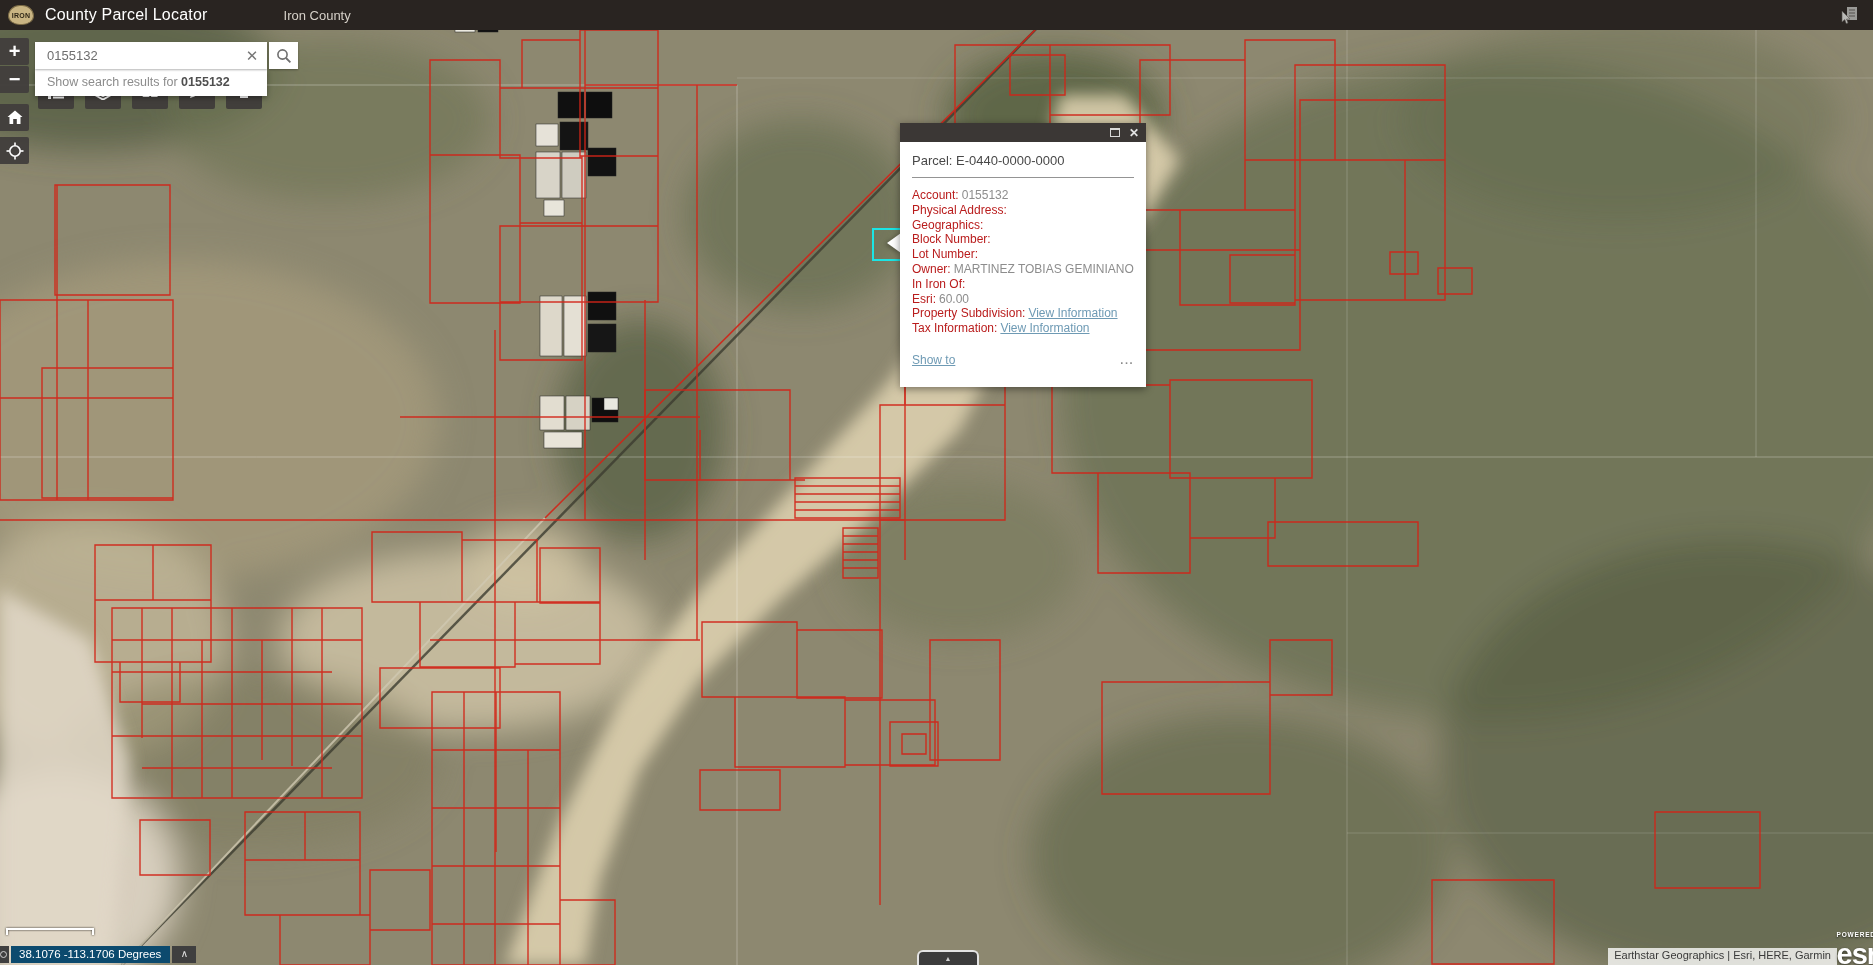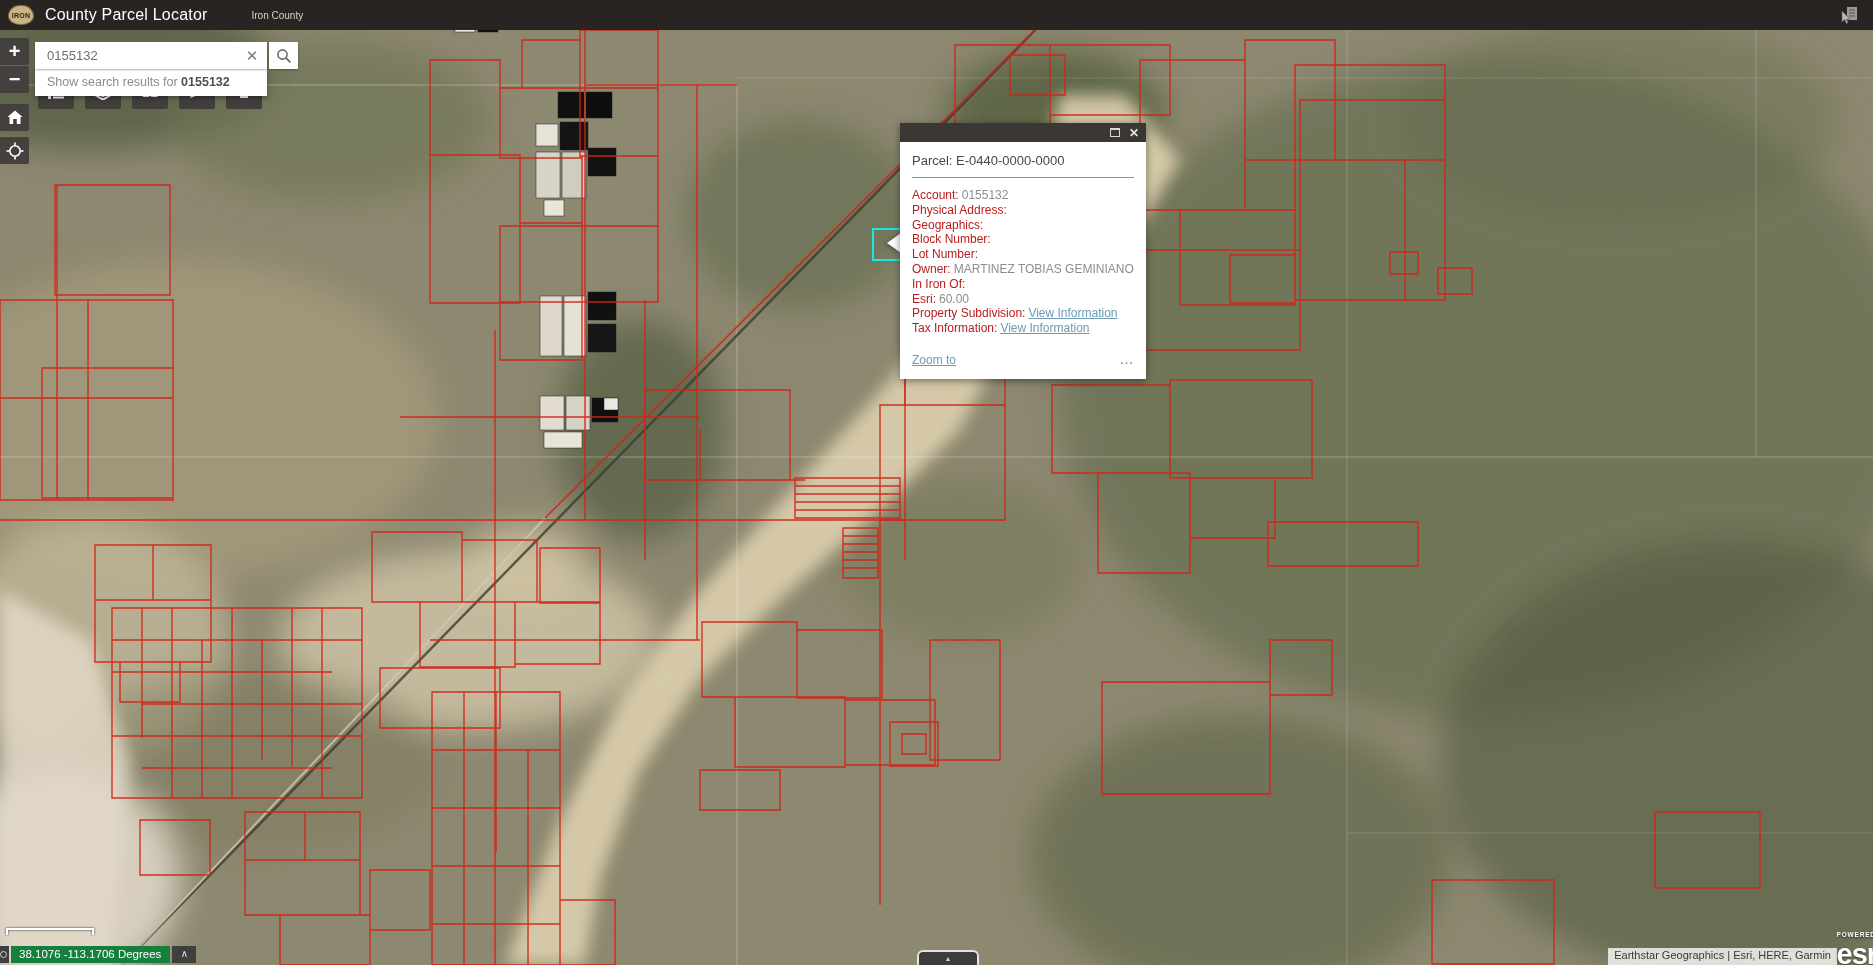--- a/index.html
+++ b/index.html
@@ -11,21 +11,21 @@
   .map { position:absolute; inset:0; }
   .map svg { position:absolute; inset:0; display:block; }
 
   
   .header { position:absolute; left:0; top:0; width:100%; height:30px; background:#292421;
             display:flex; align-items:center; z-index:50; }
   .logo { margin-left:8px; width:26px; height:20px; background:#c9b583; border:1px solid #7a6a45;
           border-radius:45% 45% 45% 45%/55% 55% 45% 45%; display:grid; place-items:center;
           font-size:7px; font-weight:bold; color:#2f2717; letter-spacing:.2px; }
   .app-title { margin-left:11px; color:#ffffff; font-size:16px; font-weight:normal; letter-spacing:.2px; }
-  .app-subtitle { margin-left:44px; color:#d6d1c9; font-size:10px; }
+  .app-subtitle { margin-left:76px; color:#d6d1c9; font-size:13px; }
   .header-tool { position:absolute; right:12px; top:3px; width:24px; height:24px; display:grid; place-items:center; }
 
   
   .search-widget { position:absolute; left:35px; top:42px; z-index:30; }
   .search-row { display:flex; }
   .search-box { width:232px; height:27px; background:#fff; display:flex; align-items:center;
                 box-shadow:0 1px 2px rgba(0,0,0,.3); }
   .search-box input { border:none; outline:none; flex:1; font-size:13px; color:#6e6e6e;
                       padding-left:12px; font-family:"Liberation Sans", sans-serif; background:transparent; }
   .clear-btn { width:30px; text-align:center; color:#767676; font-size:15px; cursor:pointer; line-height:27px; }
@@ -48,42 +48,42 @@
   .ctrl.home   { top:104px; }
   .ctrl.locate { top:137px; }
 
   
   .popup { position:absolute; left:900px; top:123px; width:246px; z-index:40;
            box-shadow:0 2px 8px rgba(0,0,0,.45); }
   .popup-header { height:19px; background:#3b3735; display:flex; align-items:center;
                   justify-content:flex-end; gap:9px; padding-right:7px; }
   .max-icon { width:10px; height:9px; border:1px solid #d8d8d8; border-top:2px solid #d8d8d8; cursor:pointer; }
   .close-icon { color:#e3e3e3; font-size:12px; font-weight:bold; cursor:pointer; line-height:10px; }
-  .popup-body { background:#fff; padding:11px 12px 12px 12px; }
+  .popup-body { background:#fff; padding:11px 12px 20px 12px; }
   .popup-title { font-size:13px; color:#484848; padding-bottom:9px; border-bottom:1px solid #949494; margin-bottom:10px; }
   .field-row { font-size:12px; line-height:14.8px; white-space:nowrap; }
   .lbl { color:#b91c1c; margin-right:3px; }
   .val { color:#8d8d8d; }
   .field-row a, .zoomto { color:#6e9ab4; text-decoration:underline; cursor:pointer; }
   .popup-footer { margin-top:17px; display:flex; justify-content:space-between; align-items:center; }
   .zoomto { font-size:12px; }
   .more { color:#8a8a8a; font-size:11px; font-weight:bold; letter-spacing:1.5px; cursor:pointer; }
   .popup-pointer { position:absolute; left:887px; top:233px; width:0; height:0; z-index:39;
                    border-top:10px solid transparent; border-bottom:10px solid transparent;
                    border-right:14px solid #ffffff; filter:drop-shadow(-2px 1px 2px rgba(0,0,0,.3)); }
   .selection-box { position:absolute; left:872px; top:228px; width:30px; height:33px;
                    border:2px solid #1be5e5; z-index:15; }
 
   
   .coord { position:absolute; left:0; top:946px; display:flex; height:17px; z-index:45;
            font-size:11.5px; color:#fff; align-items:stretch; }
   .coord-icon { width:9px; background:#3f3f3f; margin-right:2px; position:relative; }
   .coord-icon:after { content:""; position:absolute; right:2px; top:5px; width:5px; height:5px;
                       border:1px solid #d0d0d0; border-radius:50%; }
-  .coord-text { background:#15803d; padding:0 9px 16px 8px; line-height:17px; }
+  .coord-text { background:#0c4a6e; padding:0 9px 16px 8px; line-height:17px; }
   .coord-chevron { background:#3f3f3f; width:24px; text-align:center; line-height:16px; margin-left:2px;
                    font-size:10px; color:#e5e5e5; cursor:pointer; }
   .scalebar { position:absolute; left:6px; top:928px; width:88px; height:7px; z-index:44;
               border-left:2px solid #fff; border-right:2px solid #fff; border-top:2px solid #fff;
               filter:drop-shadow(0 0 1px rgba(0,0,0,.8)); }
   .scalebar-label { position:absolute; left:78px; top:980px; z-index:44; font-size:11px; font-weight:bold;
                     color:#fff; text-shadow:0 0 2px #000, 0 0 3px #000; }
   .attribution { position:absolute; right:36px; top:948px; background:rgba(255,255,255,.78);
                  color:#3a3a3a; font-size:11px; padding:1px 6px 8px 6px; z-index:45; white-space:nowrap; }
   .powered { position:absolute; right:-16px; top:932px; z-index:45; color:#fff; line-height:1; }
@@ -293,21 +293,21 @@
       <div class="field-row"><span class="lbl">Physical Address:</span><span class="val"></span></div>
       <div class="field-row"><span class="lbl">Geographics:</span><span class="val"></span></div>
       <div class="field-row"><span class="lbl">Block Number:</span><span class="val"></span></div>
       <div class="field-row"><span class="lbl">Lot Number:</span><span class="val"></span></div>
       <div class="field-row"><span class="lbl">Owner:</span><span class="val">MARTINEZ TOBIAS GEMINIANO</span></div>
       <div class="field-row"><span class="lbl">In Iron Of:</span><span class="val"></span></div>
       <div class="field-row"><span class="lbl">Esri:</span><span class="val">60.00</span></div>
       <div class="field-row"><span class="lbl">Property Subdivision:</span><a>View Information</a></div>
       <div class="field-row"><span class="lbl">Tax Information:</span><a>View Information</a></div>
       <div class="popup-footer">
-        <span class="zoomto">Zoom to</span>
+        <span class="zoomto">Show to</span>
         <span class="more">...</span>
       </div>
     </div>
   </div>
 
   <div class="scalebar"></div>
   <div class="scalebar-label">1 mi</div>
 
   <div class="coord">
     <div class="coord-icon"></div>

